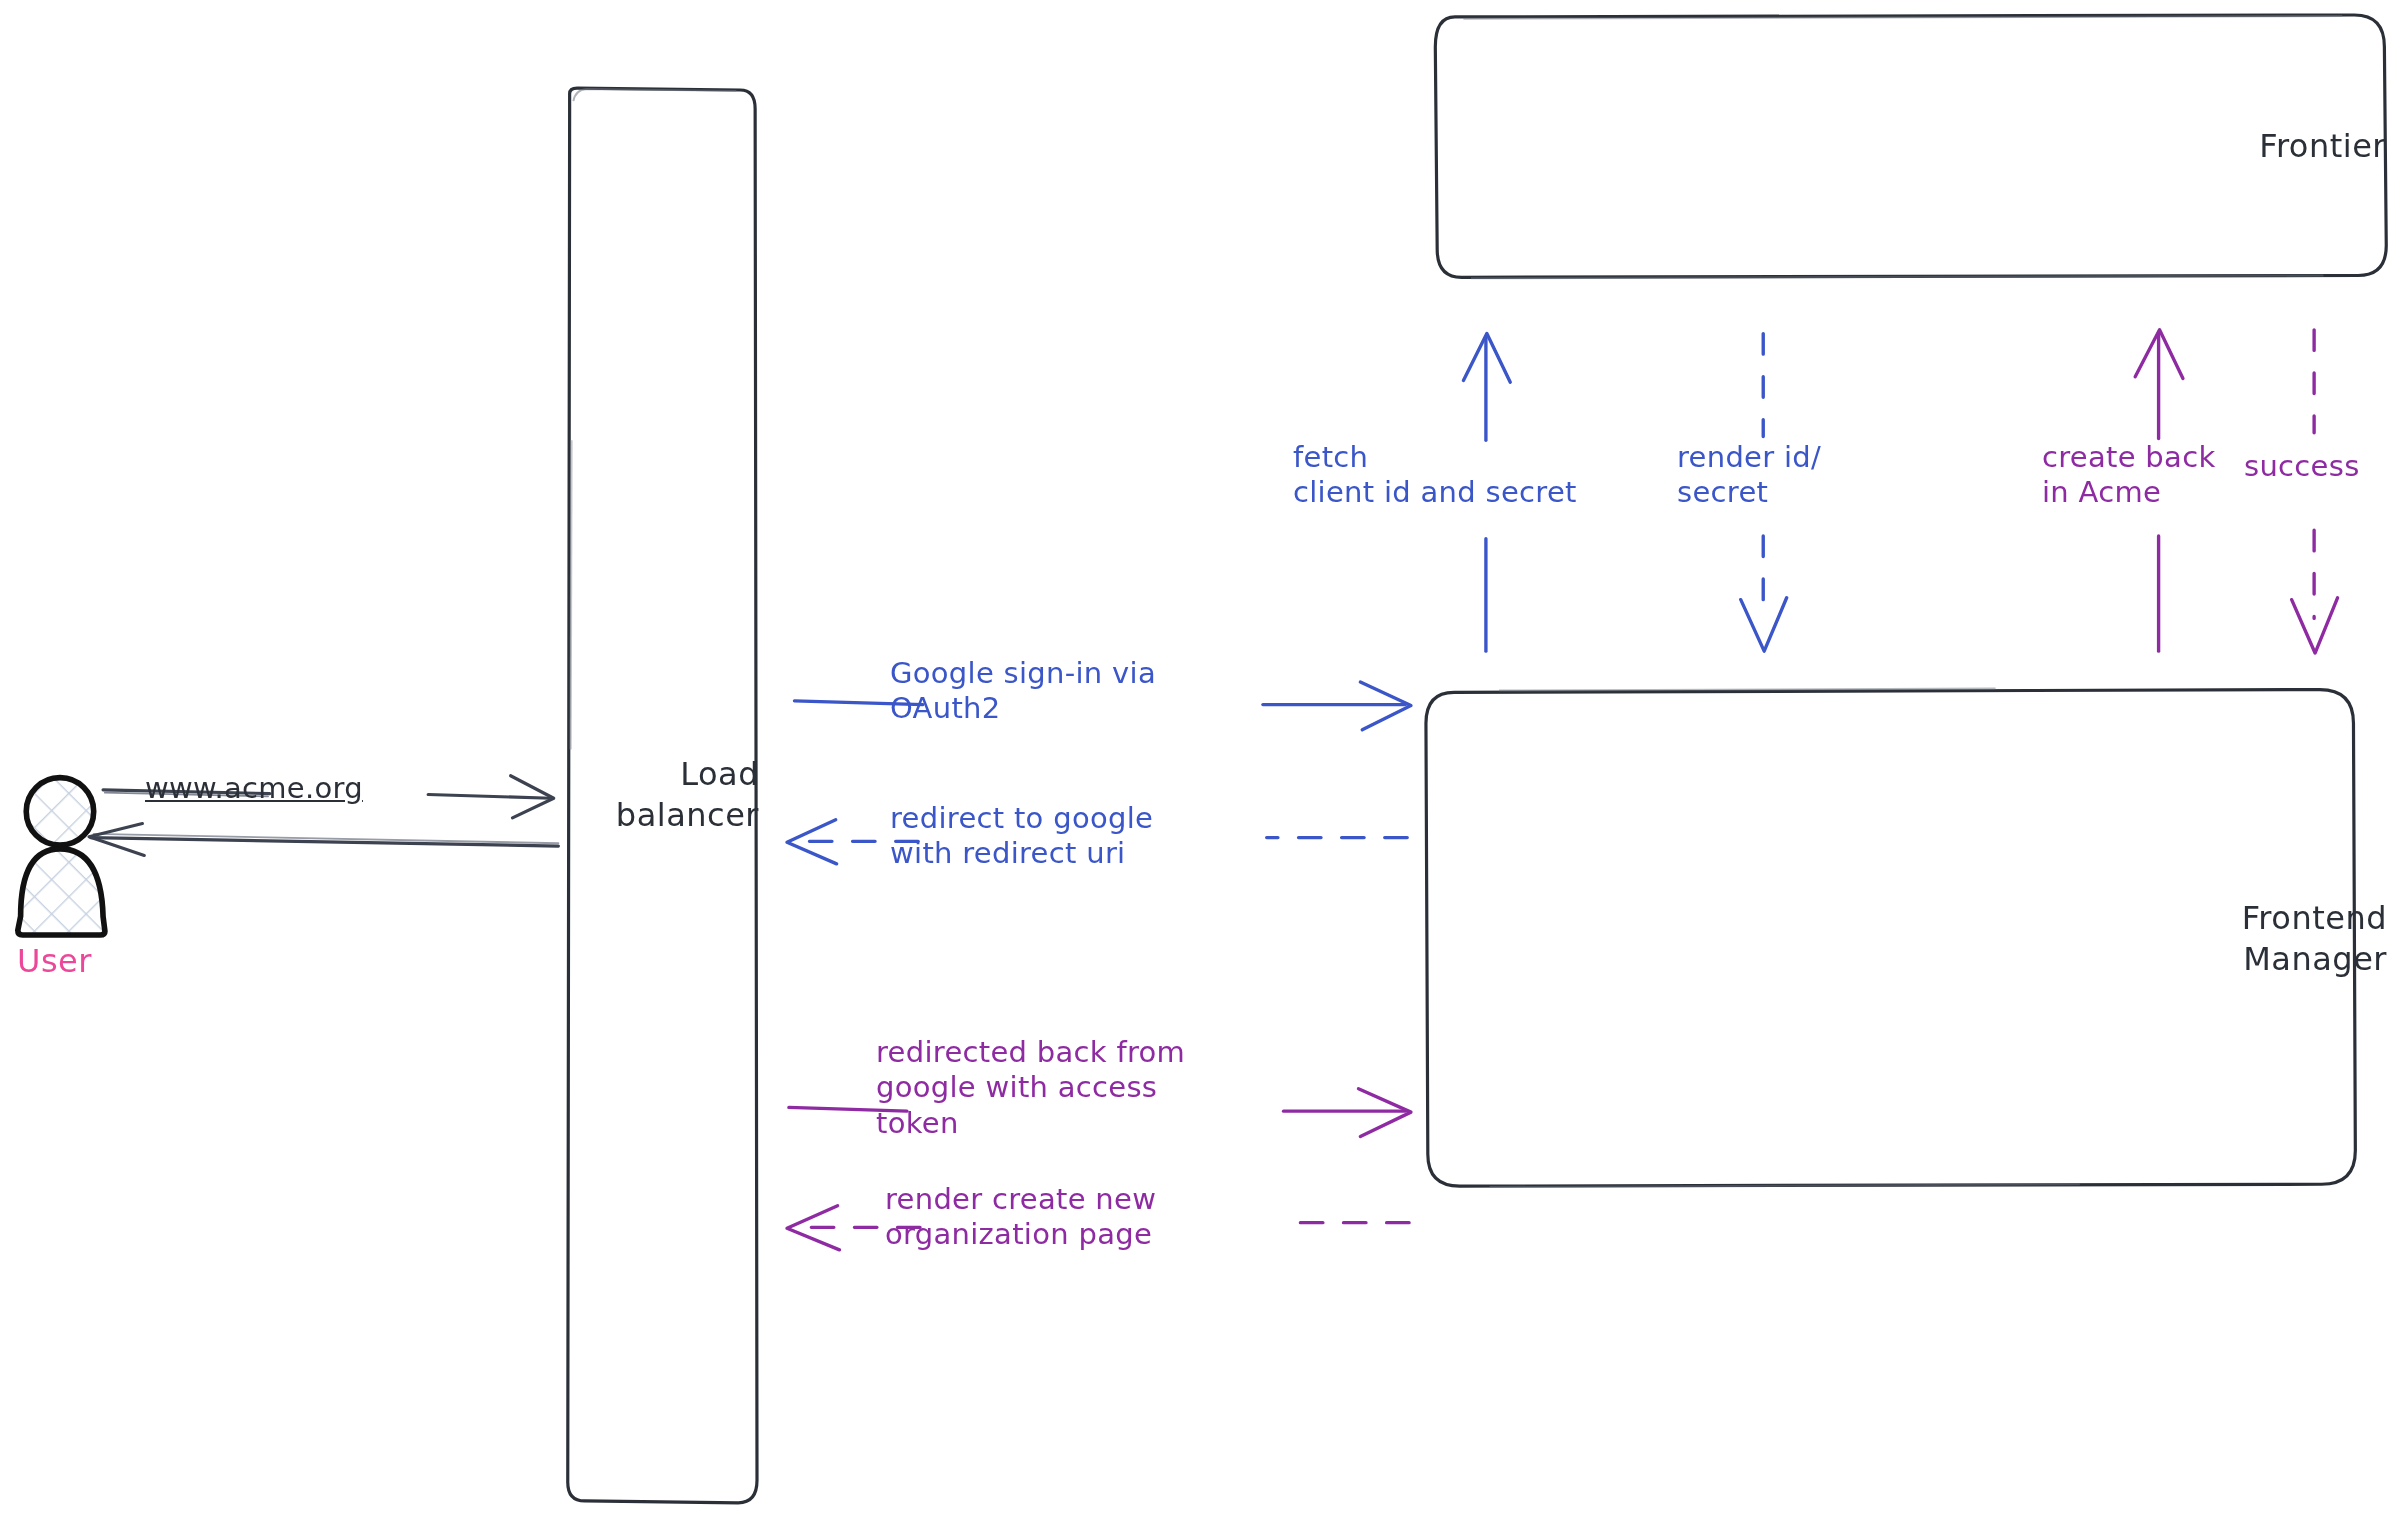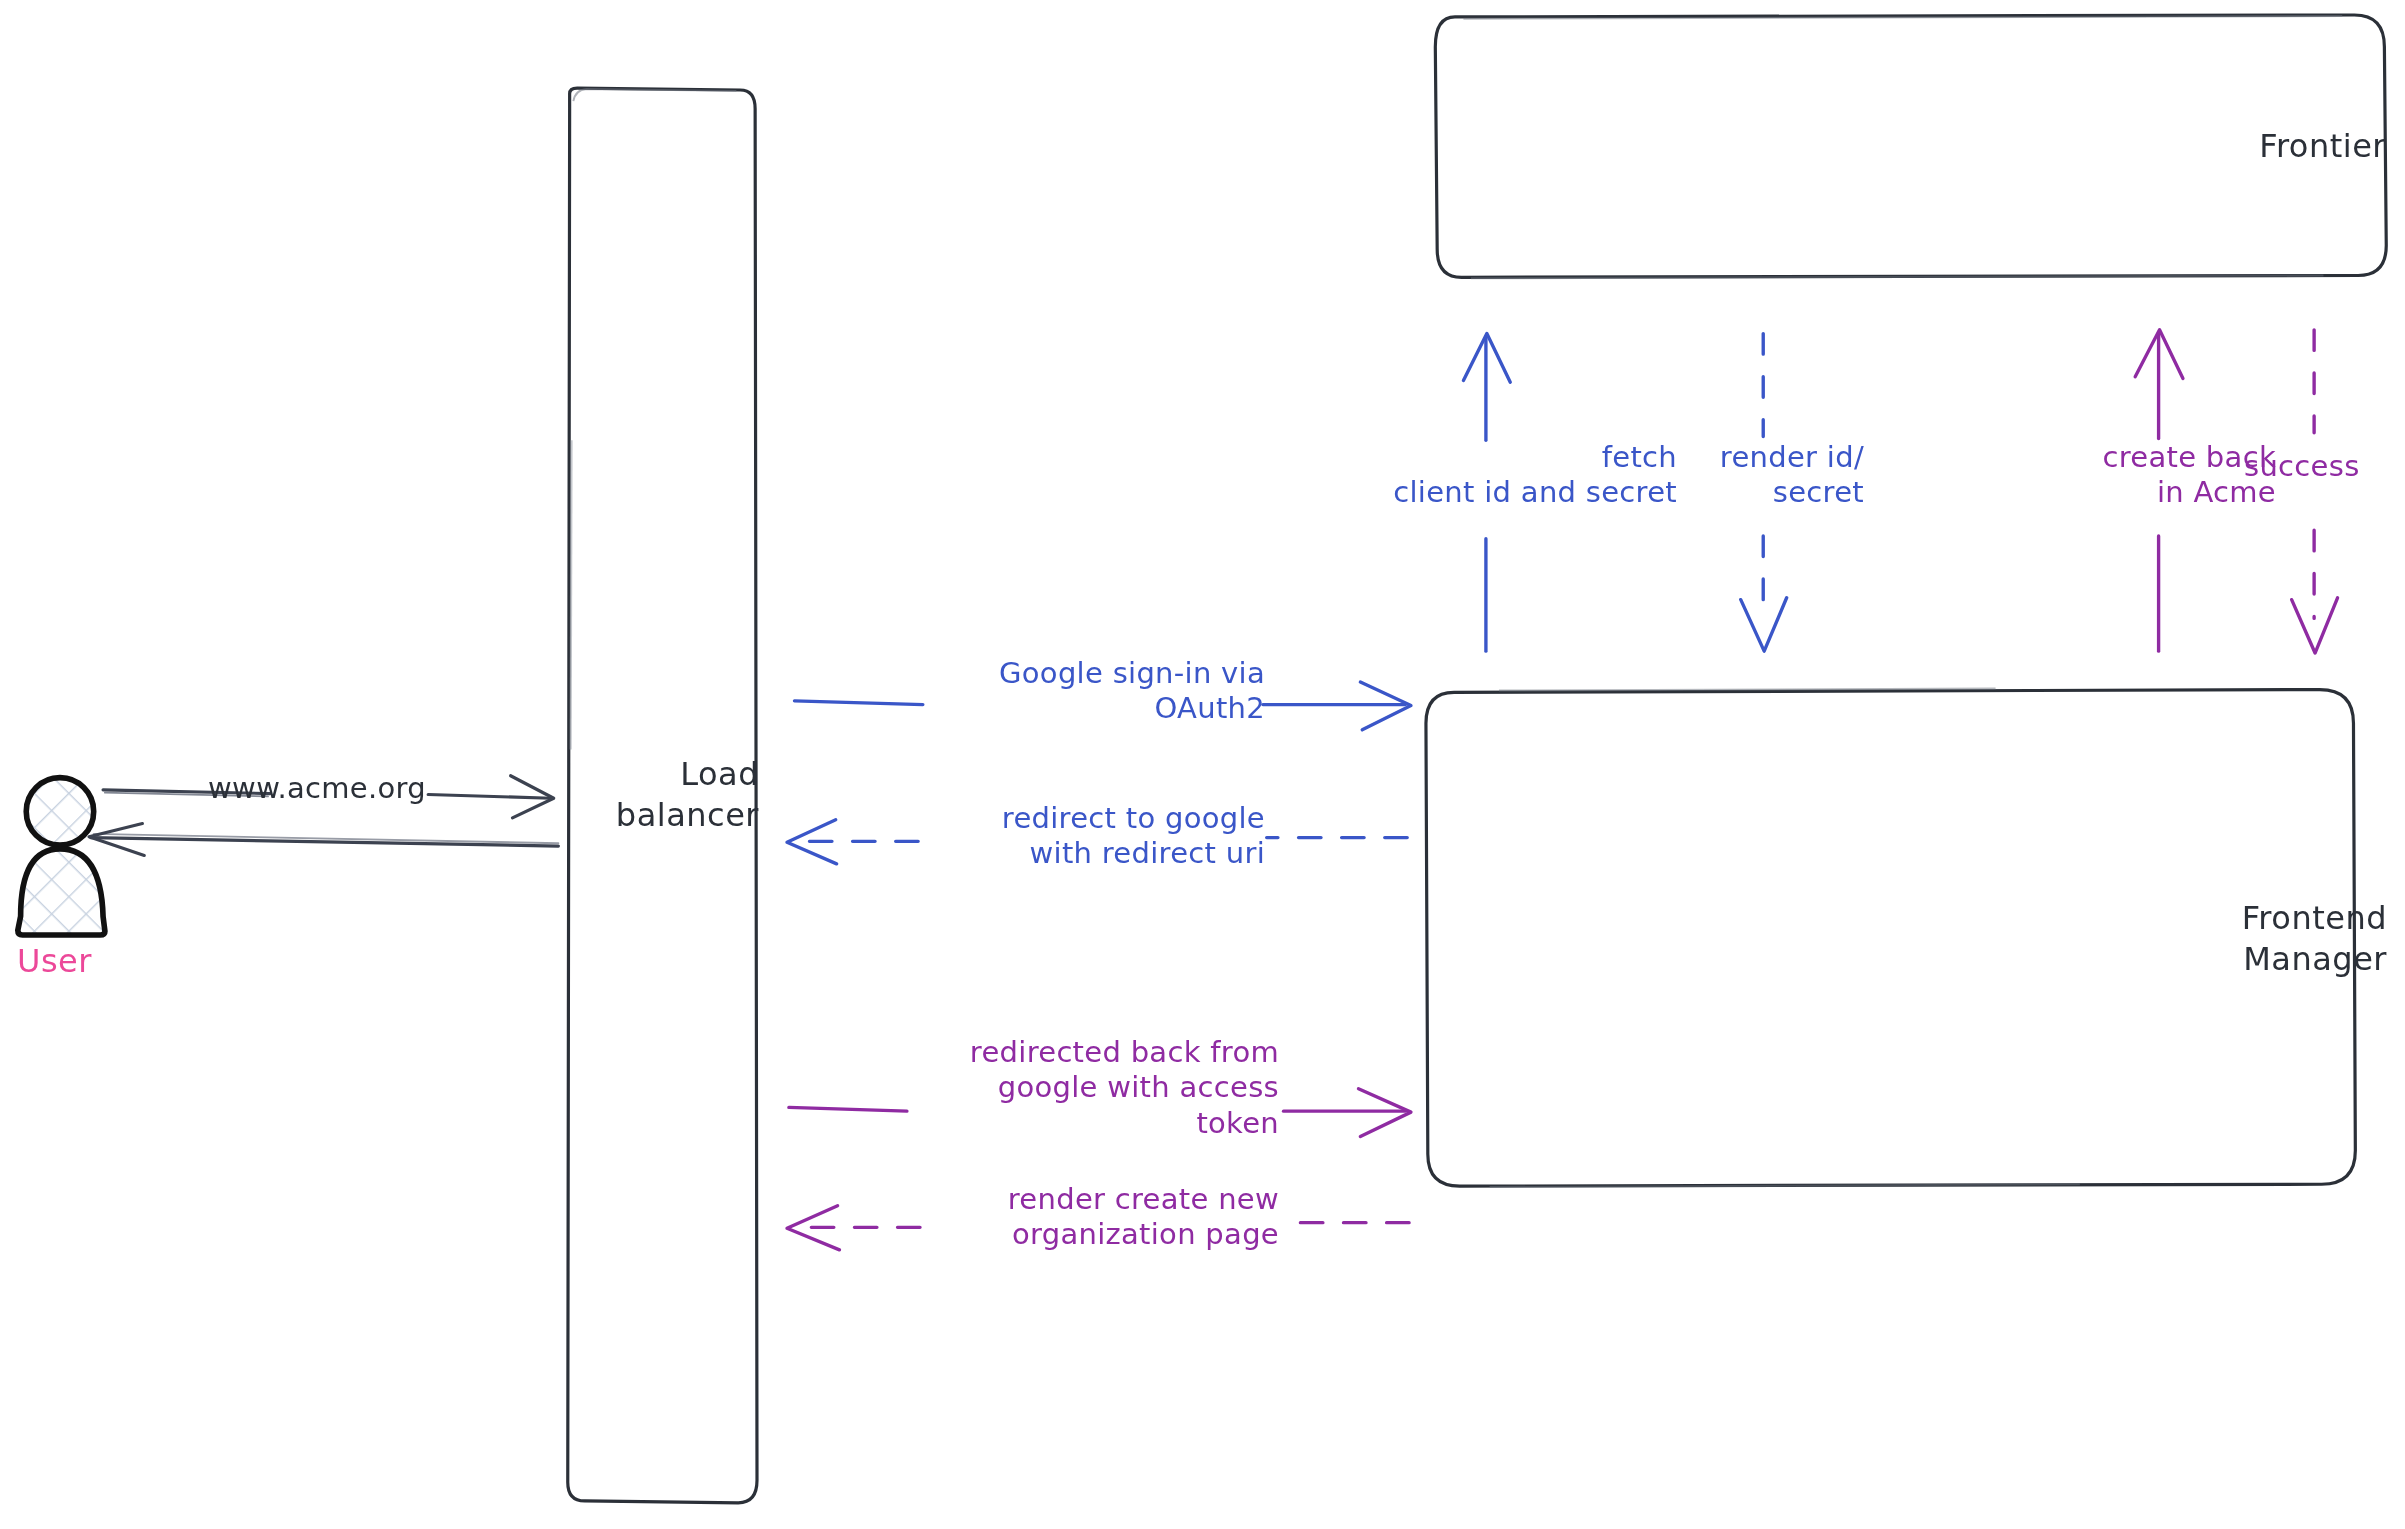--- a/index.html
+++ b/index.html
@@ -30,21 +30,21 @@
     color: #2b3038;
     font-family: "DejaVu Sans", sans-serif;
     font-size: 32px;
     line-height: 1.28;
     letter-spacing: 0.5px;
     white-space: pre-line;
     pointer-events: none;
   }
   .edge-label {
     position: absolute;
-    text-align: right;
+    text-align: left;
     font-family: "DejaVu Sans", sans-serif;
     font-size: 29px;
     line-height: 1.22;
     letter-spacing: 0.3px;
     white-space: pre-line;
     pointer-events: none;
   }
   .edge-label.blue  { color: #3a56c8; }
   .edge-label.purple{ color: #8f2ba2; }
   .edge-label.dark  { color: #2b3038; }
@@ -166,21 +166,21 @@
   <div class="node-label" style="left:568px; top:754px; width:191px;">Load
 balancer</div>
 
   <div class="node-label" style="left:1435px; top:126px; width:951px;">Frontier</div>
 
   <div class="node-label" style="left:1426px; top:898px; width:929px;padding-left:32px;">Frontend
 Manager</div>
 
   <div class="actor-label" style="left:17px; top:942px;">User</div>
 
-  <div class="edge-label dark" style="left:145px; top:771px; width:281px;">www.acme.org</div>
+  <div class="edge-label dark" style="left:145px; top:771px; width:281px;text-decoration:underline;">www.acme.org</div>
 
   <div class="edge-label blue" style="left:890px; top:656px; width:375px;">Google sign-in via
 OAuth2</div>
 
   <div class="edge-label blue" style="left:890px; top:801px; width:375px;">redirect to google
 with redirect uri</div>
 
   <div class="edge-label purple" style="left:876px; top:1035px; width:403px;">redirected back from
 google with access
 token</div>

